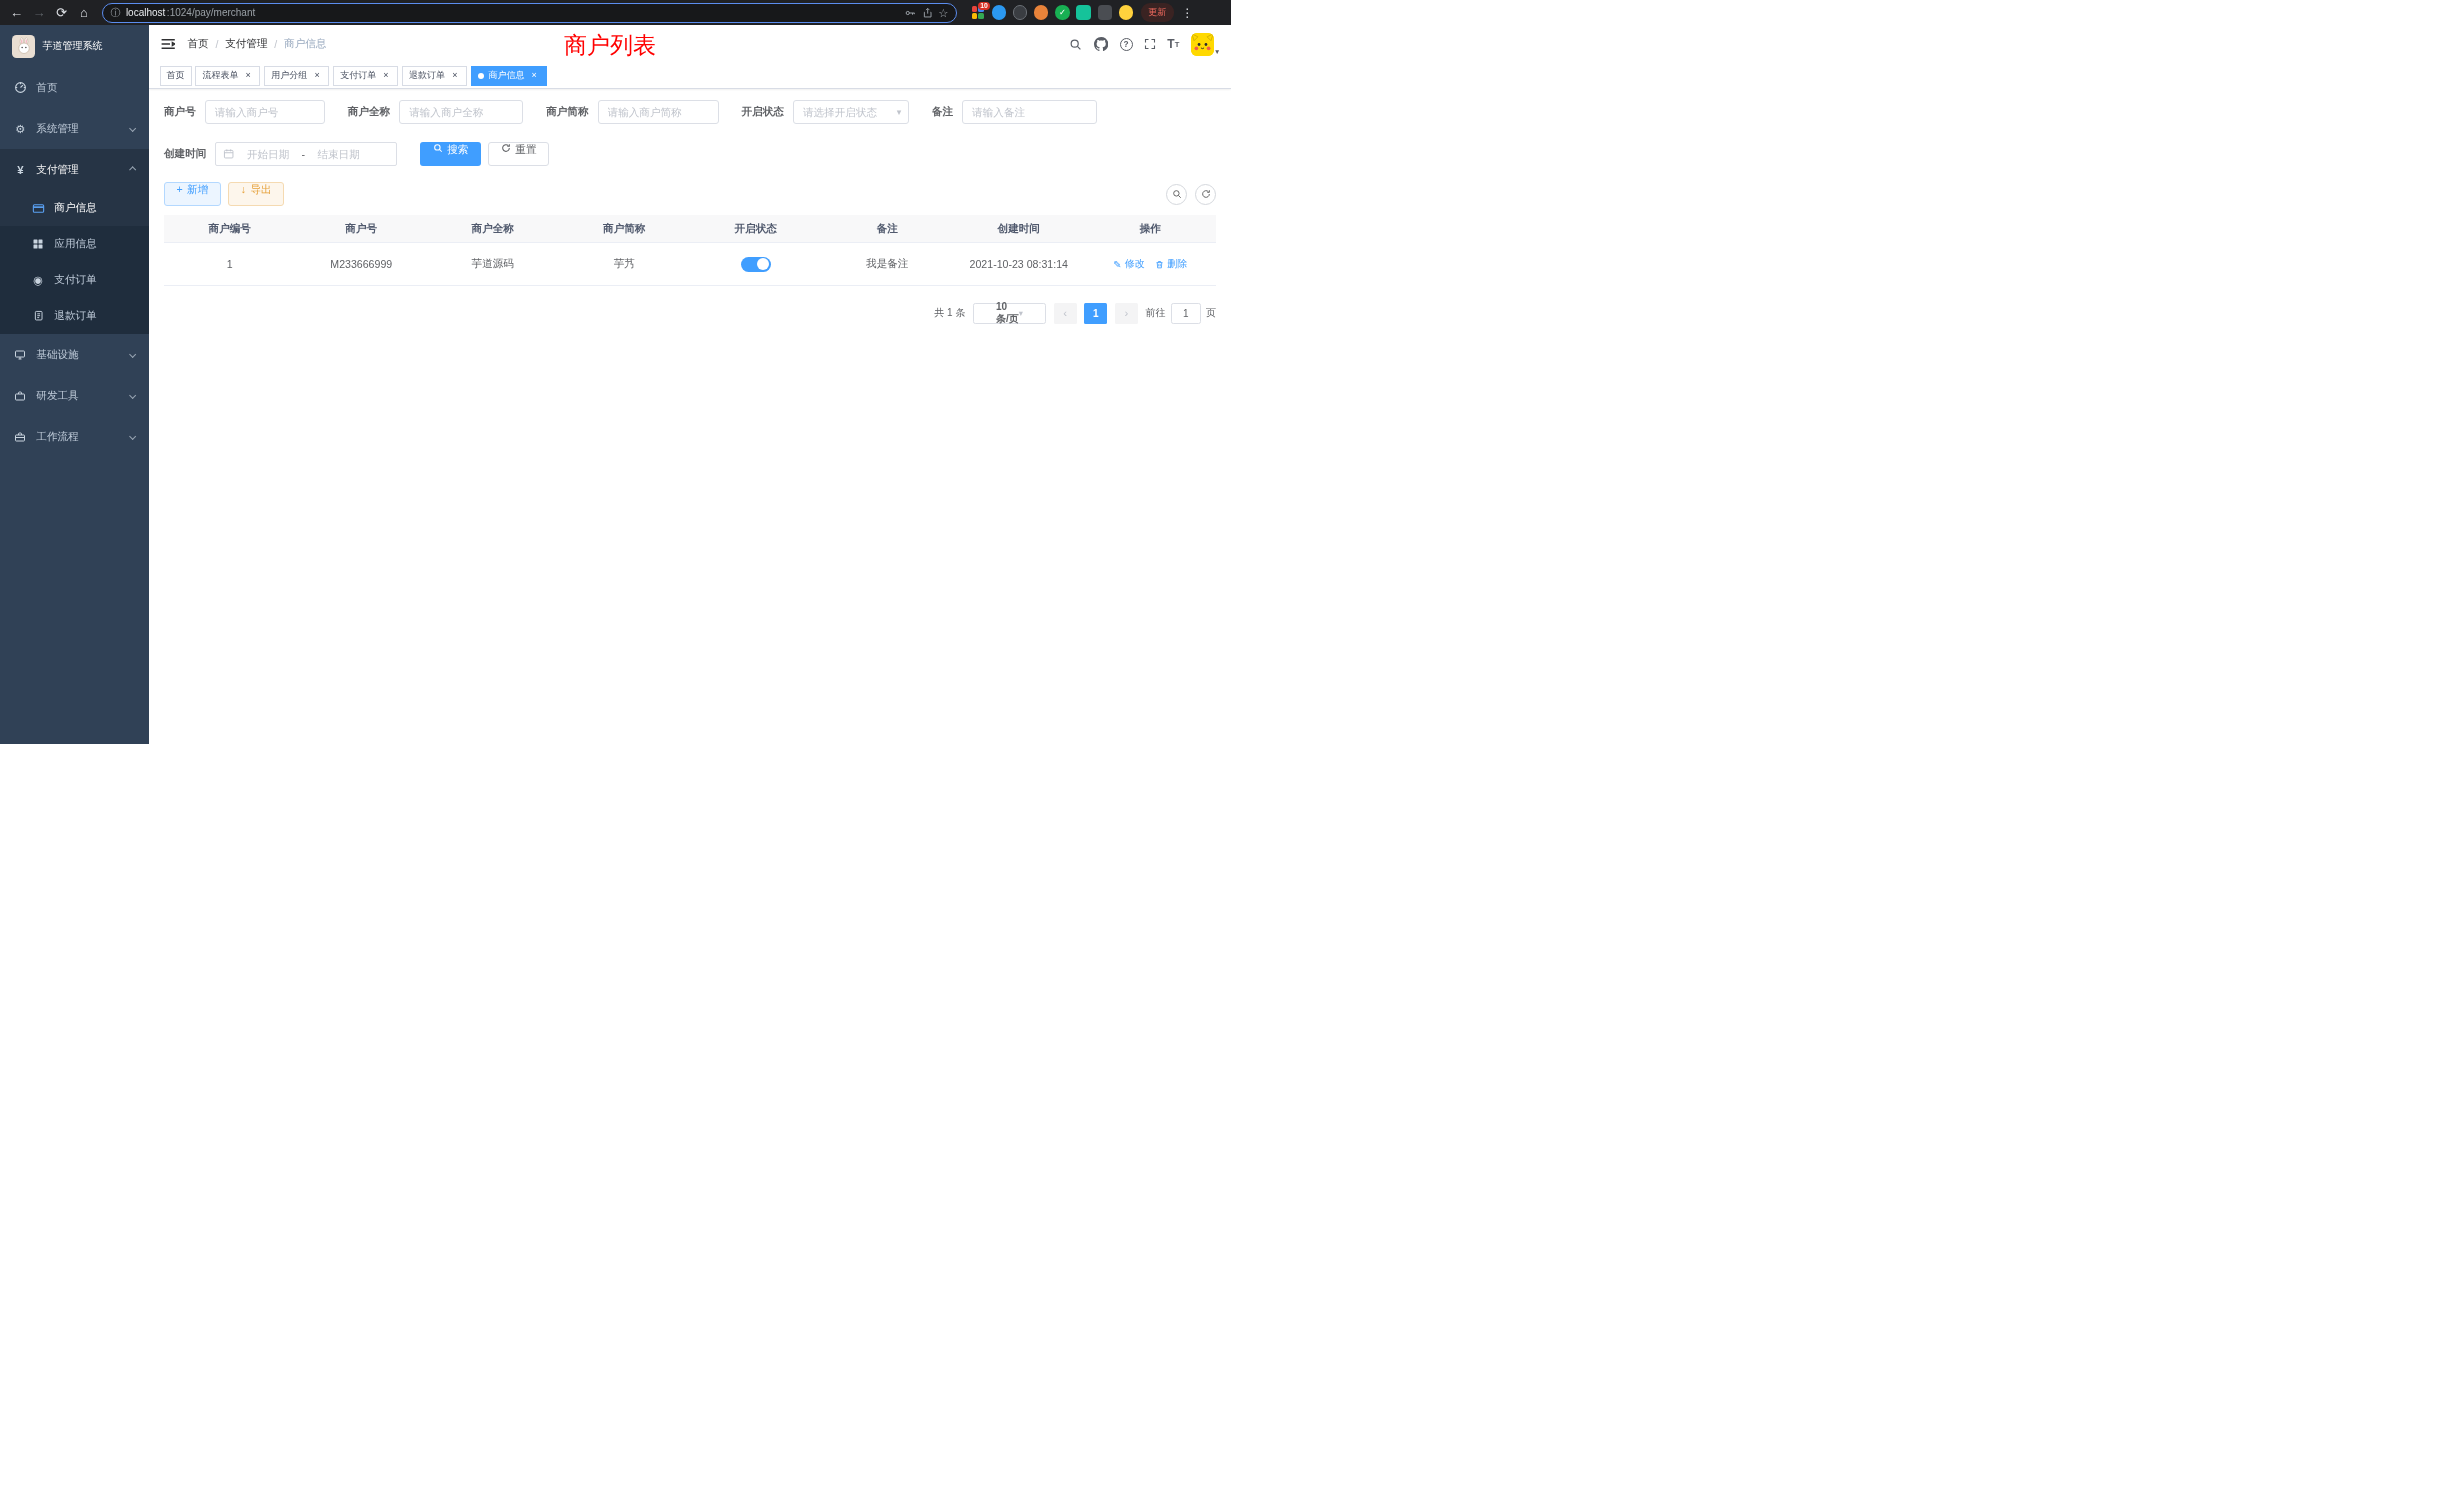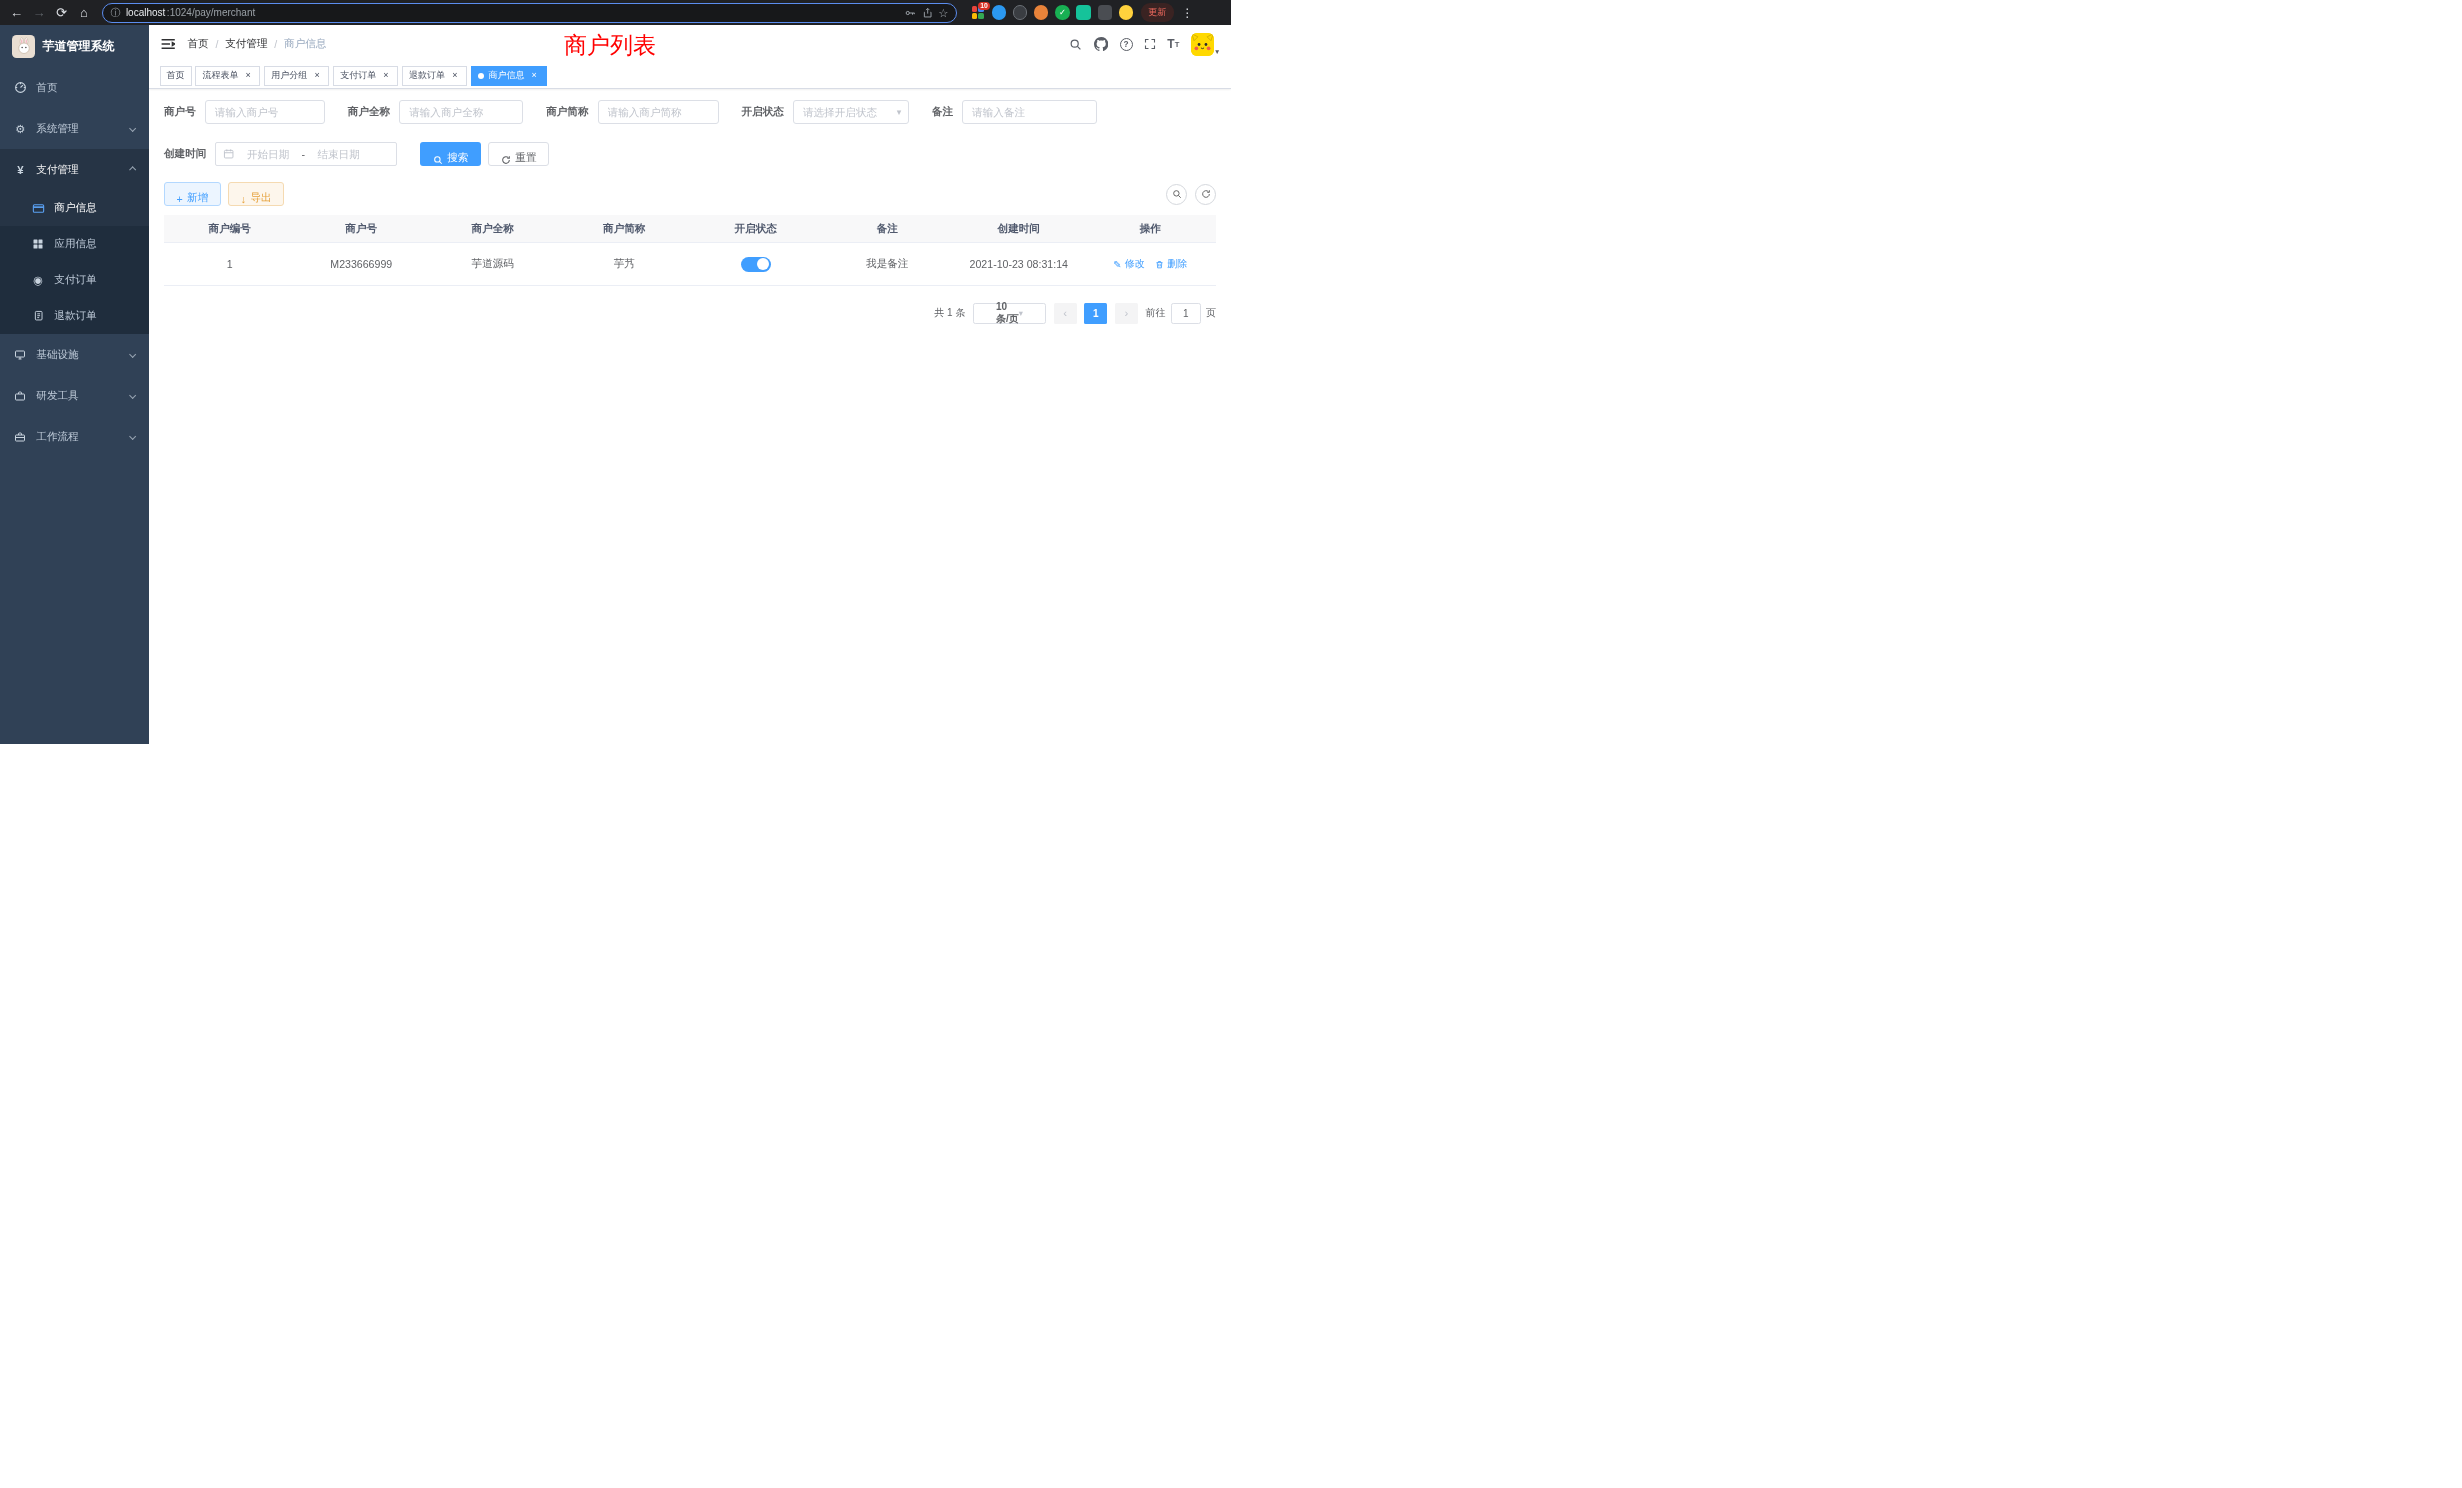--- a/index.html
+++ b/index.html
@@ -27,21 +27,21 @@
   .dots4 { display:grid; grid-template-columns:5.3px 5.3px; grid-gap:1.5px; }
   .dots4 span { width:5.3px; height:5.3px; border-radius:1.5px; display:block; }
   .update-pill { background:#3a2322; color:#f06a5e; font-size:9px; padding:3px 7.6px; border-radius:9px; white-space:nowrap; cursor:pointer; }
   .more-btn { color:#dee1e6; font-size:12px; padding:0 6px; cursor:pointer; }
 
   
   .app { display:flex; height:719px; }
   .sidebar { width:149px; flex-shrink:0; background:#304156; color:#bfcbd9; overflow:hidden; }
   .logo { height:42px; display:flex; align-items:center; gap:7.6px; padding-left:12px; }
   .logo-img { width:23px; height:23px; border-radius:4.5px; background:#e9ded2; display:flex; align-items:center; justify-content:center; overflow:hidden; }
-  .logo-title { color:#fff; font-size:12px; font-weight:700; }
+  .logo-title { color:#fff; font-size:10px; font-weight:400; }
   .menu-item { height:41px; display:flex; align-items:center; padding:0 12px; font-size:10.6px; cursor:pointer; position:relative; }
   .menu-icon { width:16.7px; margin-right:7.6px; display:flex; justify-content:center; color:#c9d4df; font-size:11.4px; }
   .menu-chev { position:absolute; right:13.6px; width:5.3px; height:5.3px; border-right:1.1px solid #97a4b2; border-bottom:1.1px solid #97a4b2; transform:rotate(45deg); }
   .menu-chev.up { transform:rotate(-135deg); }
   .menu-item.parent-active { background:#263445; color:#f4f4f5; }
   .submenu { background:#1f2d3d; }
   .submenu .menu-item { height:36px; padding-left:30px; }
   .submenu .menu-item.active { background:#263445; color:#fff; }
   .ic-blue { color:#5ba2f5; }
 
@@ -77,21 +77,21 @@
   .filter-row + .filter-row { margin-top:18px; }
   .field { display:flex; align-items:center; margin-right:23px; }
   .field label { font-weight:700; color:#606266; margin-right:9px; white-space:nowrap; font-size:10.6px; }
   .inp { height:24px; border:0.8px solid #dcdfe6; border-radius:3px; padding:0 9px; font-size:10.6px; color:#606266; outline:none; background:#fff; }
   .inp::placeholder { color:#c0c4cc; }
   .sel-wrap { position:relative; display:flex; align-items:center; }
   .sel-caret { position:absolute; right:7.6px; color:#c0c4cc; font-size:9px; pointer-events:none; }
   .date-range { height:24px; width:182px; border:0.8px solid #dcdfe6; border-radius:2px; display:flex; align-items:center; padding:0 6.8px; gap:4.5px; color:#c0c4cc; }
   .date-range .dinp { border:none; width:58px; text-align:center; font-size:10.6px; color:#606266; outline:none; padding:0; }
   .date-range .dinp::placeholder { color:#c0c4cc; }
-  .btn { height:24px; display:inline-flex; align-items:flex-end; justify-content:center; gap:4.5px; padding:0 11.4px; border-radius:3px; font-size:10.6px; cursor:pointer; border:0.8px solid transparent; white-space:nowrap; }
+  .btn { height:24px; display:inline-flex; align-items:flex-start; justify-content:center; gap:4.5px; padding:0 11.4px; border-radius:3px; font-size:10.6px; cursor:pointer; border:0.8px solid transparent; white-space:nowrap; }
   .btn-primary { background:#409eff; color:#fff; }
   .btn-default { background:#fff; border-color:#dcdfe6; color:#606266; }
   .btn-plain-blue { background:#ecf5ff; border-color:#b3d8ff; color:#409eff; }
   .btn-plain-warn { background:#fdf6ec; border-color:#f5dab1; color:#e6a23c; }
   .ml10 { margin-left:7.6px; }
   .toolbar-row { display:flex; align-items:center; margin-top:16.7px; }
   .toolbar-right { margin-left:auto; display:flex; gap:7.6px; }
   .circle-btn { width:21px; height:21px; border-radius:50%; border:0.8px solid #d5d8dd; background:#fff; color:#666; display:flex; align-items:center; justify-content:center; cursor:pointer; }
 
   

